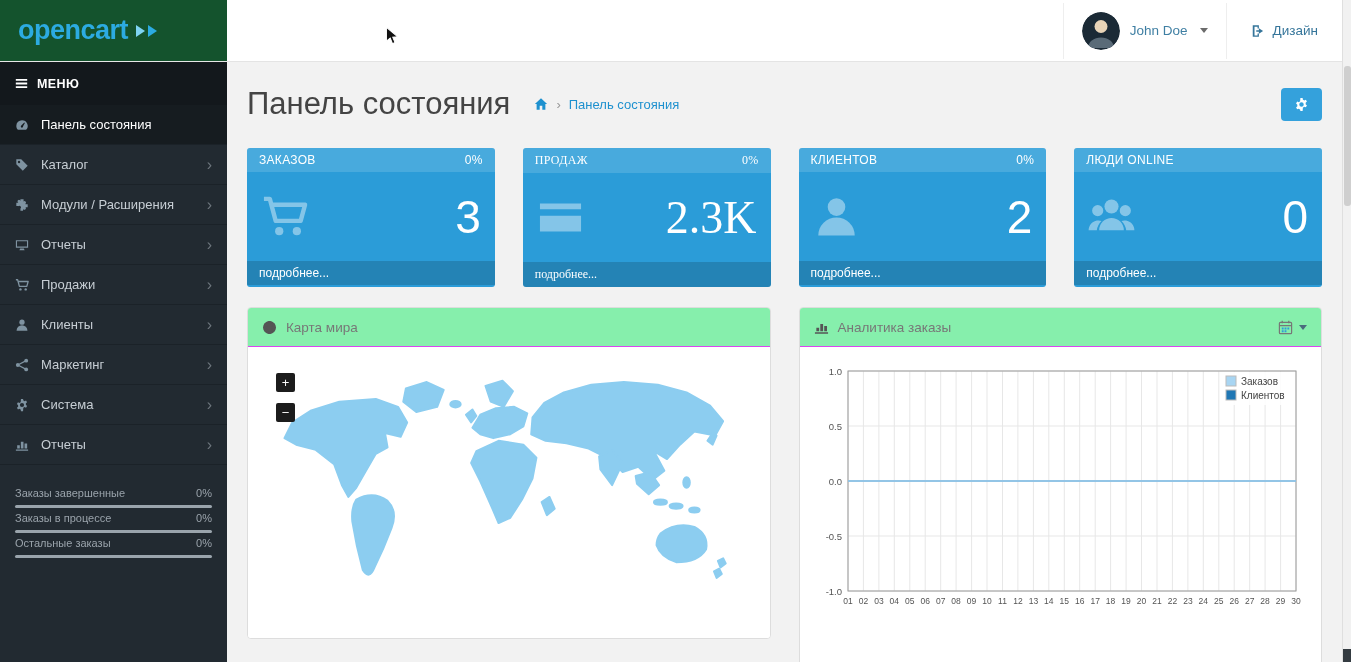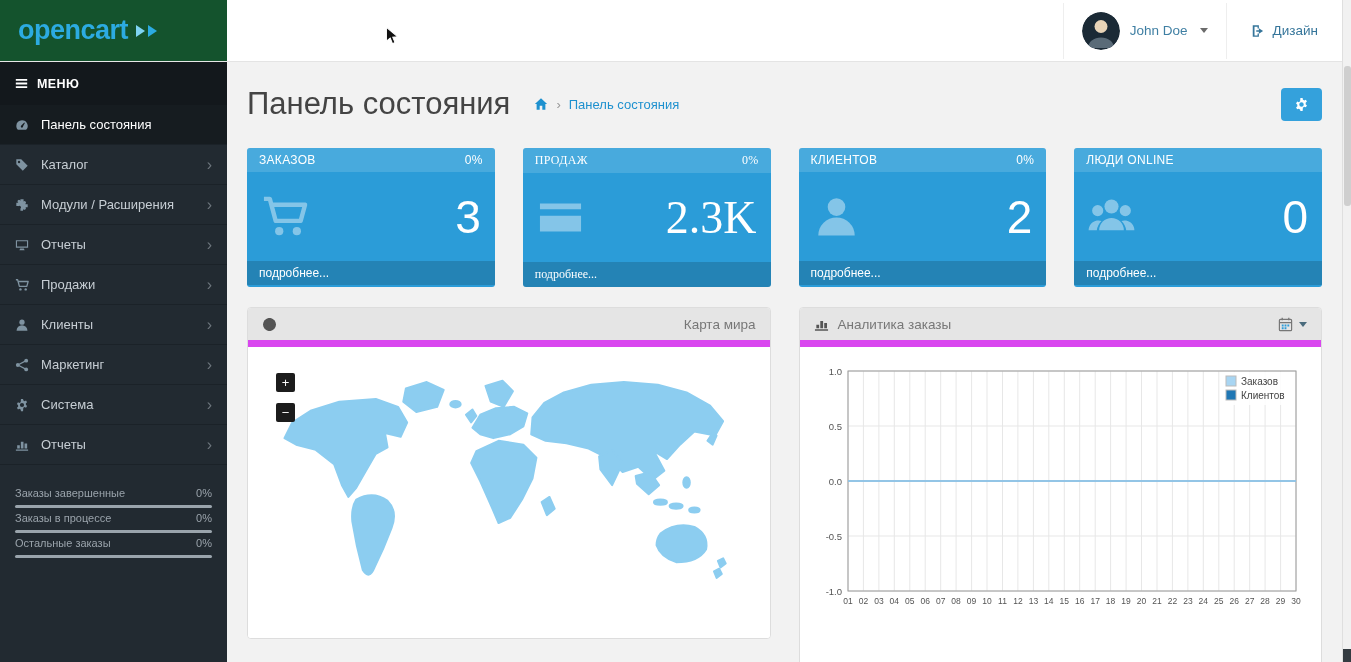--- a/index.html
+++ b/index.html
@@ -59,21 +59,21 @@
   .tile-head { display:flex; justify-content:space-between; align-items:center; padding:5px 12px; font-size:12px; background:rgba(255,255,255,.14); letter-spacing:.3px; }
   .tile-body { display:flex; align-items:center; justify-content:space-between; padding:0 14px; height:89px; }
   .tile-icon { display:inline-flex; color:rgba(255,255,255,.42); }
   .tile-icon svg { width:47px; height:47px; fill:currentColor; }
   .tile-value { font-size:46px; font-weight:300; line-height:1; }
   .tile-foot { display:block; padding:5px 12px; font-size:12px; background:rgba(0,0,0,.16); color:#fff; text-decoration:none; cursor:pointer; }
 
   
   .panels { display:flex; gap:28px; margin-top:20px; align-items:flex-start; }
   .panel { flex:1; background:#fff; border:1px solid #ddd; border-radius:4px; overflow:hidden; }
-  .panel-head { display:flex; align-items:center; gap:9px; padding:10px 14px; background:#e5e5e5; border-bottom:7px solid #d946ef; color:#777; font-size:13.5px; height:39px;justify-content:space-between; }
+  .panel-head { display:flex; align-items:center; gap:9px; padding:10px 14px; background:#86efac; border-bottom:1px solid #d946ef; color:#777; font-size:13.5px; height:39px; }
   .ph-icon { display:inline-flex; color:#555; }
   .ph-icon svg { width:15px; height:15px; fill:currentColor; }
   .ph-right { margin-left:auto; display:inline-flex; align-items:center; gap:6px; cursor:pointer; }
   .ph-right svg { width:15px; height:15px; fill:#2f9cd8; }
   .ph-caret { width:0; height:0; border-left:4px solid transparent; border-right:4px solid transparent; border-top:5px solid #4a6b7d; }
   .map-body { position:relative; height:291px; display:flex; align-items:center; justify-content:center; background:#fff; }
   .zoom { position:absolute; left:28px; top:26px; display:flex; flex-direction:column; gap:11px; z-index:5; }
   .zoom button { width:19px; height:19px; background:#1c1c1c; color:#fff; border:none; border-radius:2px; font-size:13px; line-height:1; padding:0; cursor:pointer; }
   .chart-body { padding:12px 12px 20px; height:321px; }
 </style>

